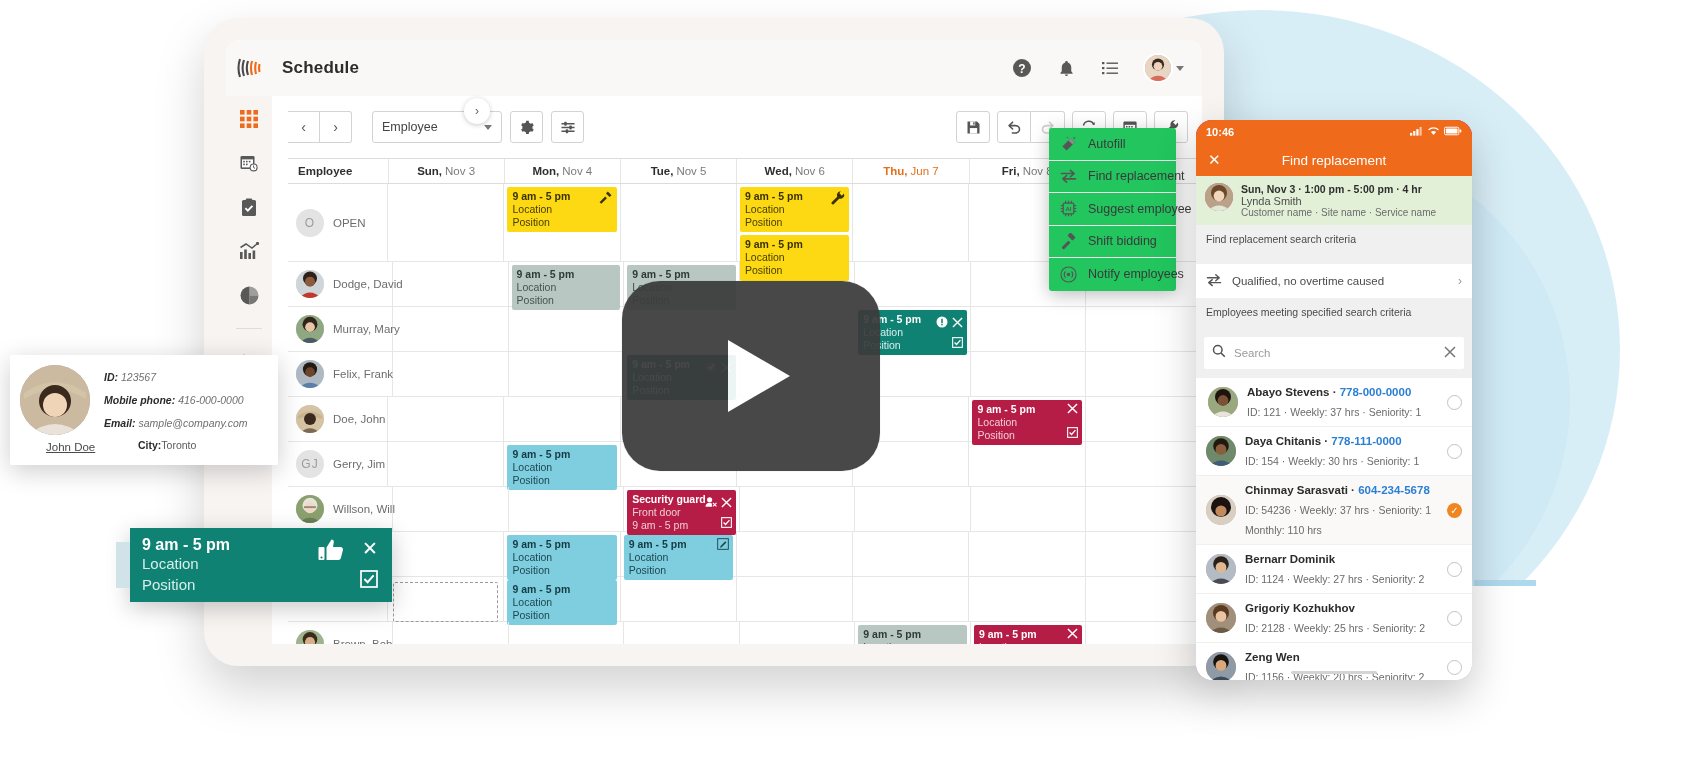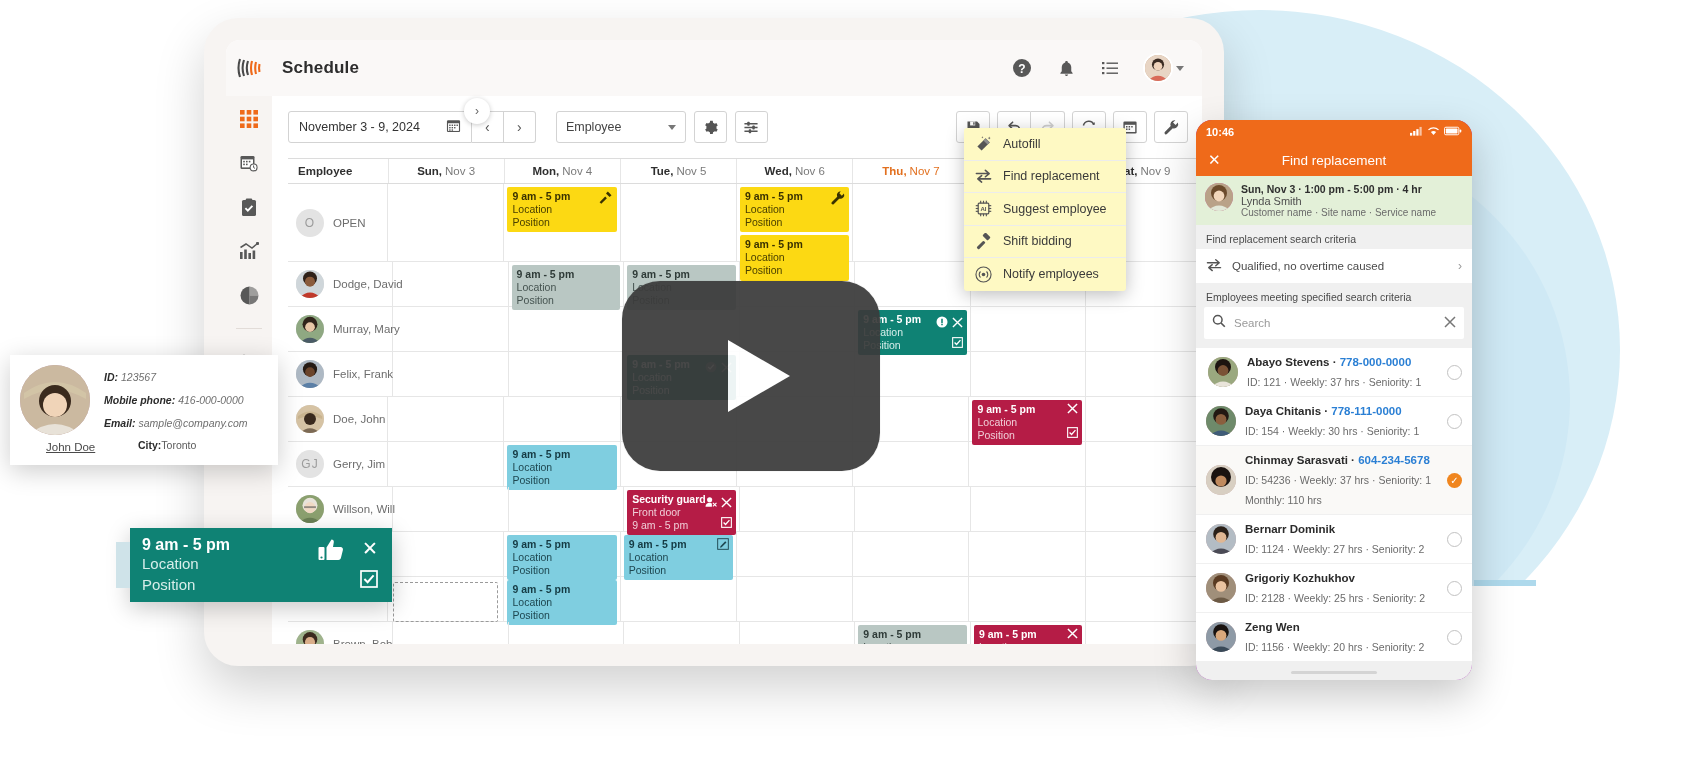--- a/index.html
+++ b/index.html
@@ -139,22 +139,22 @@
   .shift-teal .l, .shift-teal .p { color:#d7eeea; }
   .shift-teal-dark { background:#0d6f64; color:#fff; }
   .shift-crimson { background:#b51c46; color:#ffffff; }
   .shift-crimson .l, .shift-crimson .p { color:#f0cdd7; }
   .sh-icons { position:absolute; right:4px; top:3px; display:flex; gap:4px; align-items:center; }
   .sh-check { position:absolute; right:4px; bottom:3px; }
   .dashed-cell { border:1px dashed #9a9a9a; height:40px; margin:2px; border-radius:2px; }
 
   
   .menu {
-    position:absolute; left:964px; top:128px; width:162px;
-    background:#fef9c3; border-radius:3px; box-shadow:0 4px 18px rgba(0,0,0,.26); z-index:40;
+    position:absolute; left:1049px; top:128px; width:127px;
+    background:#22c55e; border-radius:3px; box-shadow:0 4px 18px rgba(0,0,0,.26); z-index:40;
   }
   .menu-item {
     display:flex; align-items:center; gap:11px; padding:0 11px; height:32.5px;
     border-bottom:1px solid #ececec; font-size:12.5px; color:#3a3a3a; cursor:pointer; white-space:nowrap;
   }
   .menu-item:last-child { border-bottom:none; }
   .menu-ico { width:17px; height:17px; flex:0 0 17px; display:flex; align-items:center; justify-content:center; color:#555;}
 
   
   .video {
@@ -209,21 +209,21 @@
     padding:0 12px; position:relative;
   }
   .ph-header .ttl { position:absolute; left:0; right:0; text-align:center; font-size:13.5px; }
   .ph-close { font-size:15px; cursor:pointer; position:relative; z-index:2;}
   .ph-body { height:504px; background:#f0f0f0; overflow:hidden; }
   .shift-banner { background:#e3f0d8; display:flex; padding:7px 9px; gap:8px; align-items:flex-start;}
   .shift-banner .av { width:28px; height:28px; border-radius:50%; overflow:hidden; flex:0 0 28px; background:#c6a;}
   .sb-l1 { font-size:10.5px; font-weight:bold; color:#2e2e2e; }
   .sb-l2 { font-size:11px; color:#4d4d4d; }
   .sb-l3 { font-size:10px; color:#6b6b6b; }
-  .sec-label { font-size:10.5px; color:#4a4a4a; padding:8px 10px 4px 10px; }
+  .sec-label { font-size:10.5px; color:#4a4a4a; padding:8px 10px 19px 10px; }
   .criteria {
     background:#fff; display:flex; align-items:center; gap:10px; padding:9px 10px; font-size:11.5px; color:#4a4a4a;
     cursor:pointer;
   }
   .criteria .chev { margin-left:auto; color:#999; font-size:12px;}
   .search-row { background:#fff; margin:0 8px; border-radius:2px; display:flex; align-items:center; gap:8px; padding:7px 8px; }
   .search-row .ph-txt { font-size:11.5px; color:#9a9a9a; flex:1; }
   .emp-item { background:#fff; display:flex; gap:9px; padding:8px 10px; align-items:center; border-top:1px solid #f0f0f0;}
   .emp-item.alt { background:#faf9f7; }
   .emp-item .av { width:30px; height:30px; border-radius:50%; overflow:hidden; flex:0 0 30px; background:#caa;}
@@ -396,40 +396,20 @@
               <circle cx="10" cy="6" r="3.6" fill="#fff"></circle>
               <path d="M10 2.6c-1.9 0-3.4 1.5-3.4 3.3 0 2.5 3.4 5.8 3.4 5.8s3.4-3.3 3.4-5.8c0-1.8-1.5-3.3-3.4-3.3z" fill="#585858"></path>
               <circle cx="10" cy="5.8" r="1.3" fill="#fff"></circle>
             </svg>
         </div>
       </div>
 
       <div class="content">
 
         <div class="toolbar">
-          <div class="ctl daterange">
-            <span class="txt">November 3 - 9, 2024</span>
-            <span>
-              <svg width="15" height="15" viewBox="0 0 16 16">
-                  <rect x="1" y="2.4" width="14" height="12.6" rx="1.2" fill="#555"></rect>
-                  <rect x="2.2" y="5.6" width="11.6" height="8.2" fill="#fff"></rect>
-                  <g fill="#555">
-                    <rect x="3.4" y="7" width="1.5" height="1.5"></rect>
-                    <rect x="6" y="7" width="1.5" height="1.5"></rect>
-                    <rect x="8.6" y="7" width="1.5" height="1.5"></rect>
-                    <rect x="11.2" y="7" width="1.5" height="1.5"></rect>
-                    <rect x="3.4" y="9.6" width="1.5" height="1.5"></rect>
-                    <rect x="6" y="9.6" width="1.5" height="1.5"></rect>
-                    <rect x="8.6" y="9.6" width="1.5" height="1.5"></rect>
-                    <rect x="3.4" y="12.1" width="1.5" height="1.5"></rect>
-                    <rect x="6" y="12.1" width="1.5" height="1.5"></rect>
-                  </g>
-                </svg>
-            </span>
-          </div>
           <div class="ctl navbtn">‹</div>
           <div class="ctl navbtn last">›</div>
           <div class="ctl selbox">
             <span>Employee</span>
             <span class="caret"></span>
           </div>
           <div class="ctl iconbtn">
             <svg width="15" height="15" viewBox="0 0 16 16">
                 <path d="M8 5.2a2.8 2.8 0 1 0 0 5.6 2.8 2.8 0 0 0 0-5.6zm6.4 2.8c0-.4 0-.8-.1-1.2l1.4-1-1.4-2.5-1.7.6c-.6-.5-1.2-.9-1.9-1.1L10.4.8h-2.8l-.3 1.9c-.7.2-1.3.6-1.9 1.1l-1.7-.6L2.3 5.7l1.4 1c-.1.4-.1.8-.1 1.2s0 .8.1 1.2l-1.4 1 1.4 2.5 1.7-.6c.6.5 1.2.9 1.9 1.1l.3 1.9h2.8l.3-1.9c.7-.2 1.3-.6 1.9-1.1l1.7.6 1.4-2.5-1.4-1c.1-.4.1-.8.1-1.2z" fill="#555"></path>
               </svg>
@@ -517,21 +497,21 @@
             <div class="gh col-day">
                 <b>Tue,</b>
                 <span> Nov 5</span>
               </div>
             <div class="gh col-day">
                 <b>Wed,</b>
                 <span> Nov 6</span>
               </div>
             <div class="gh col-day wkend">
                 <b>Thu,</b>
-                <span> Nov 7</span>
+                <span> Jun 7</span>
               </div>
             <div class="gh col-day">
                 <b>Fri,</b>
                 <span> Nov 8</span>
               </div>
             <div class="gh col-day">
                 <b>Sat,</b>
                 <span> Nov 9</span>
               </div>
           </div>

